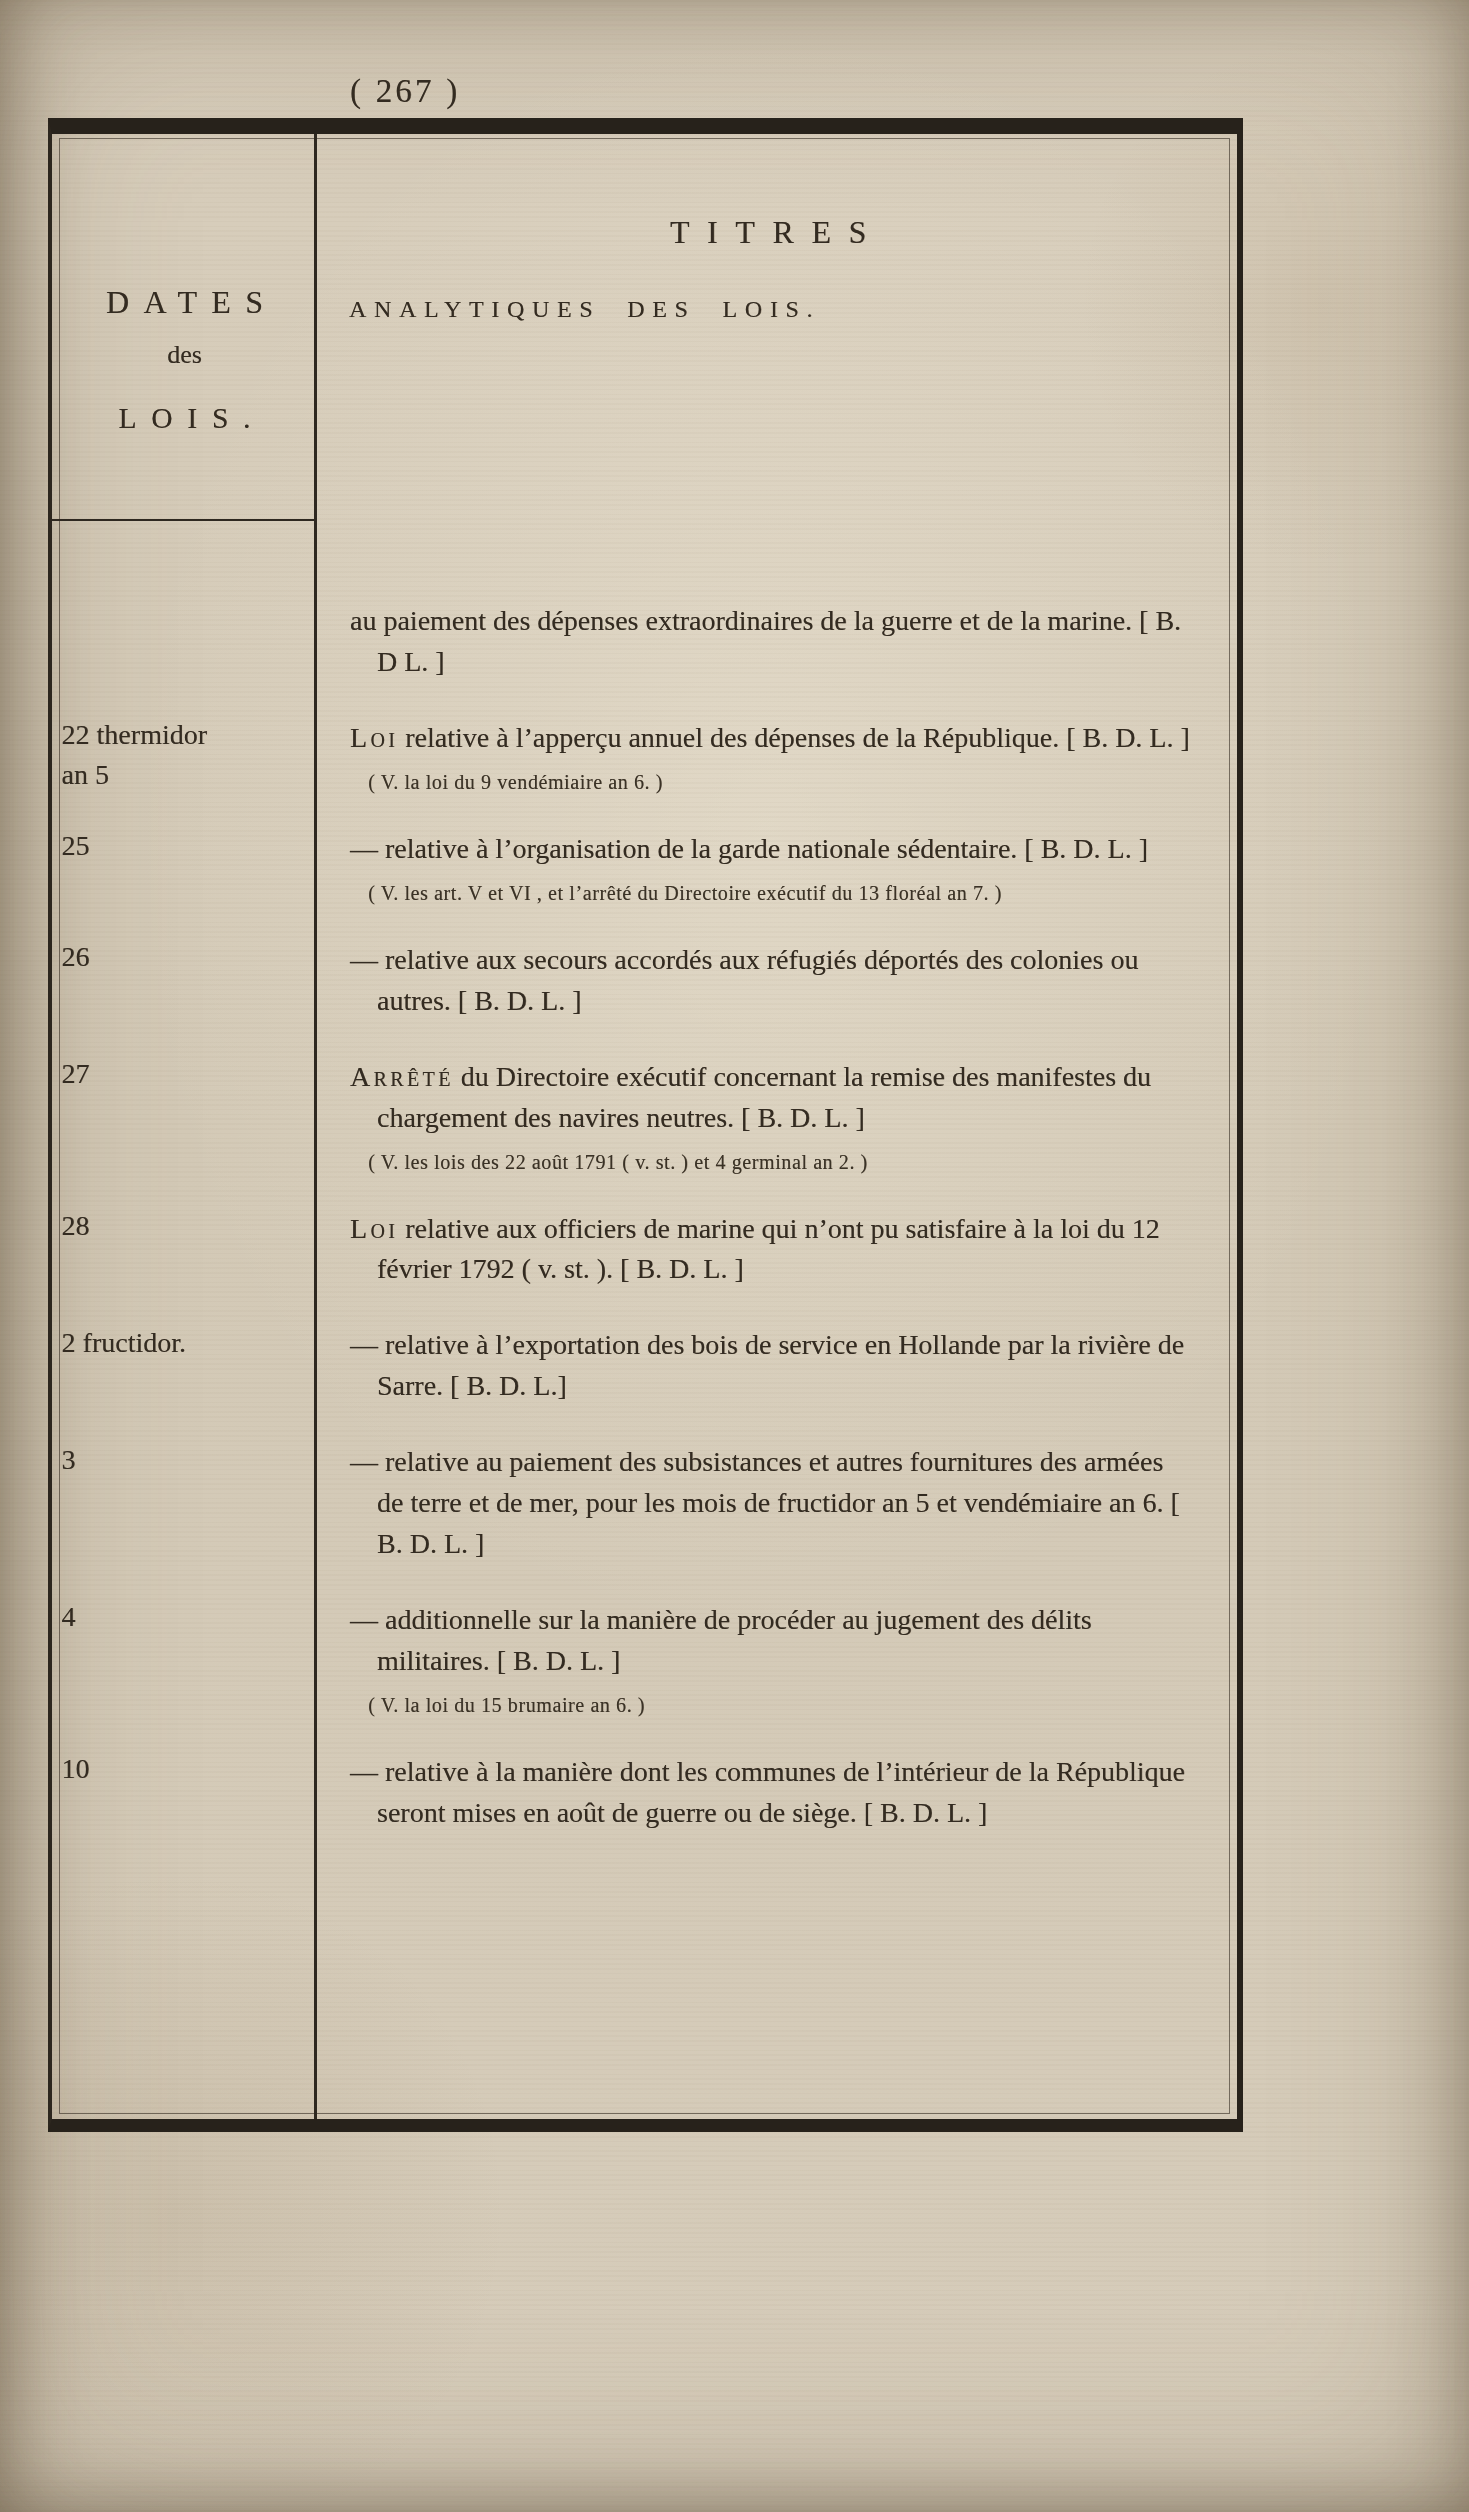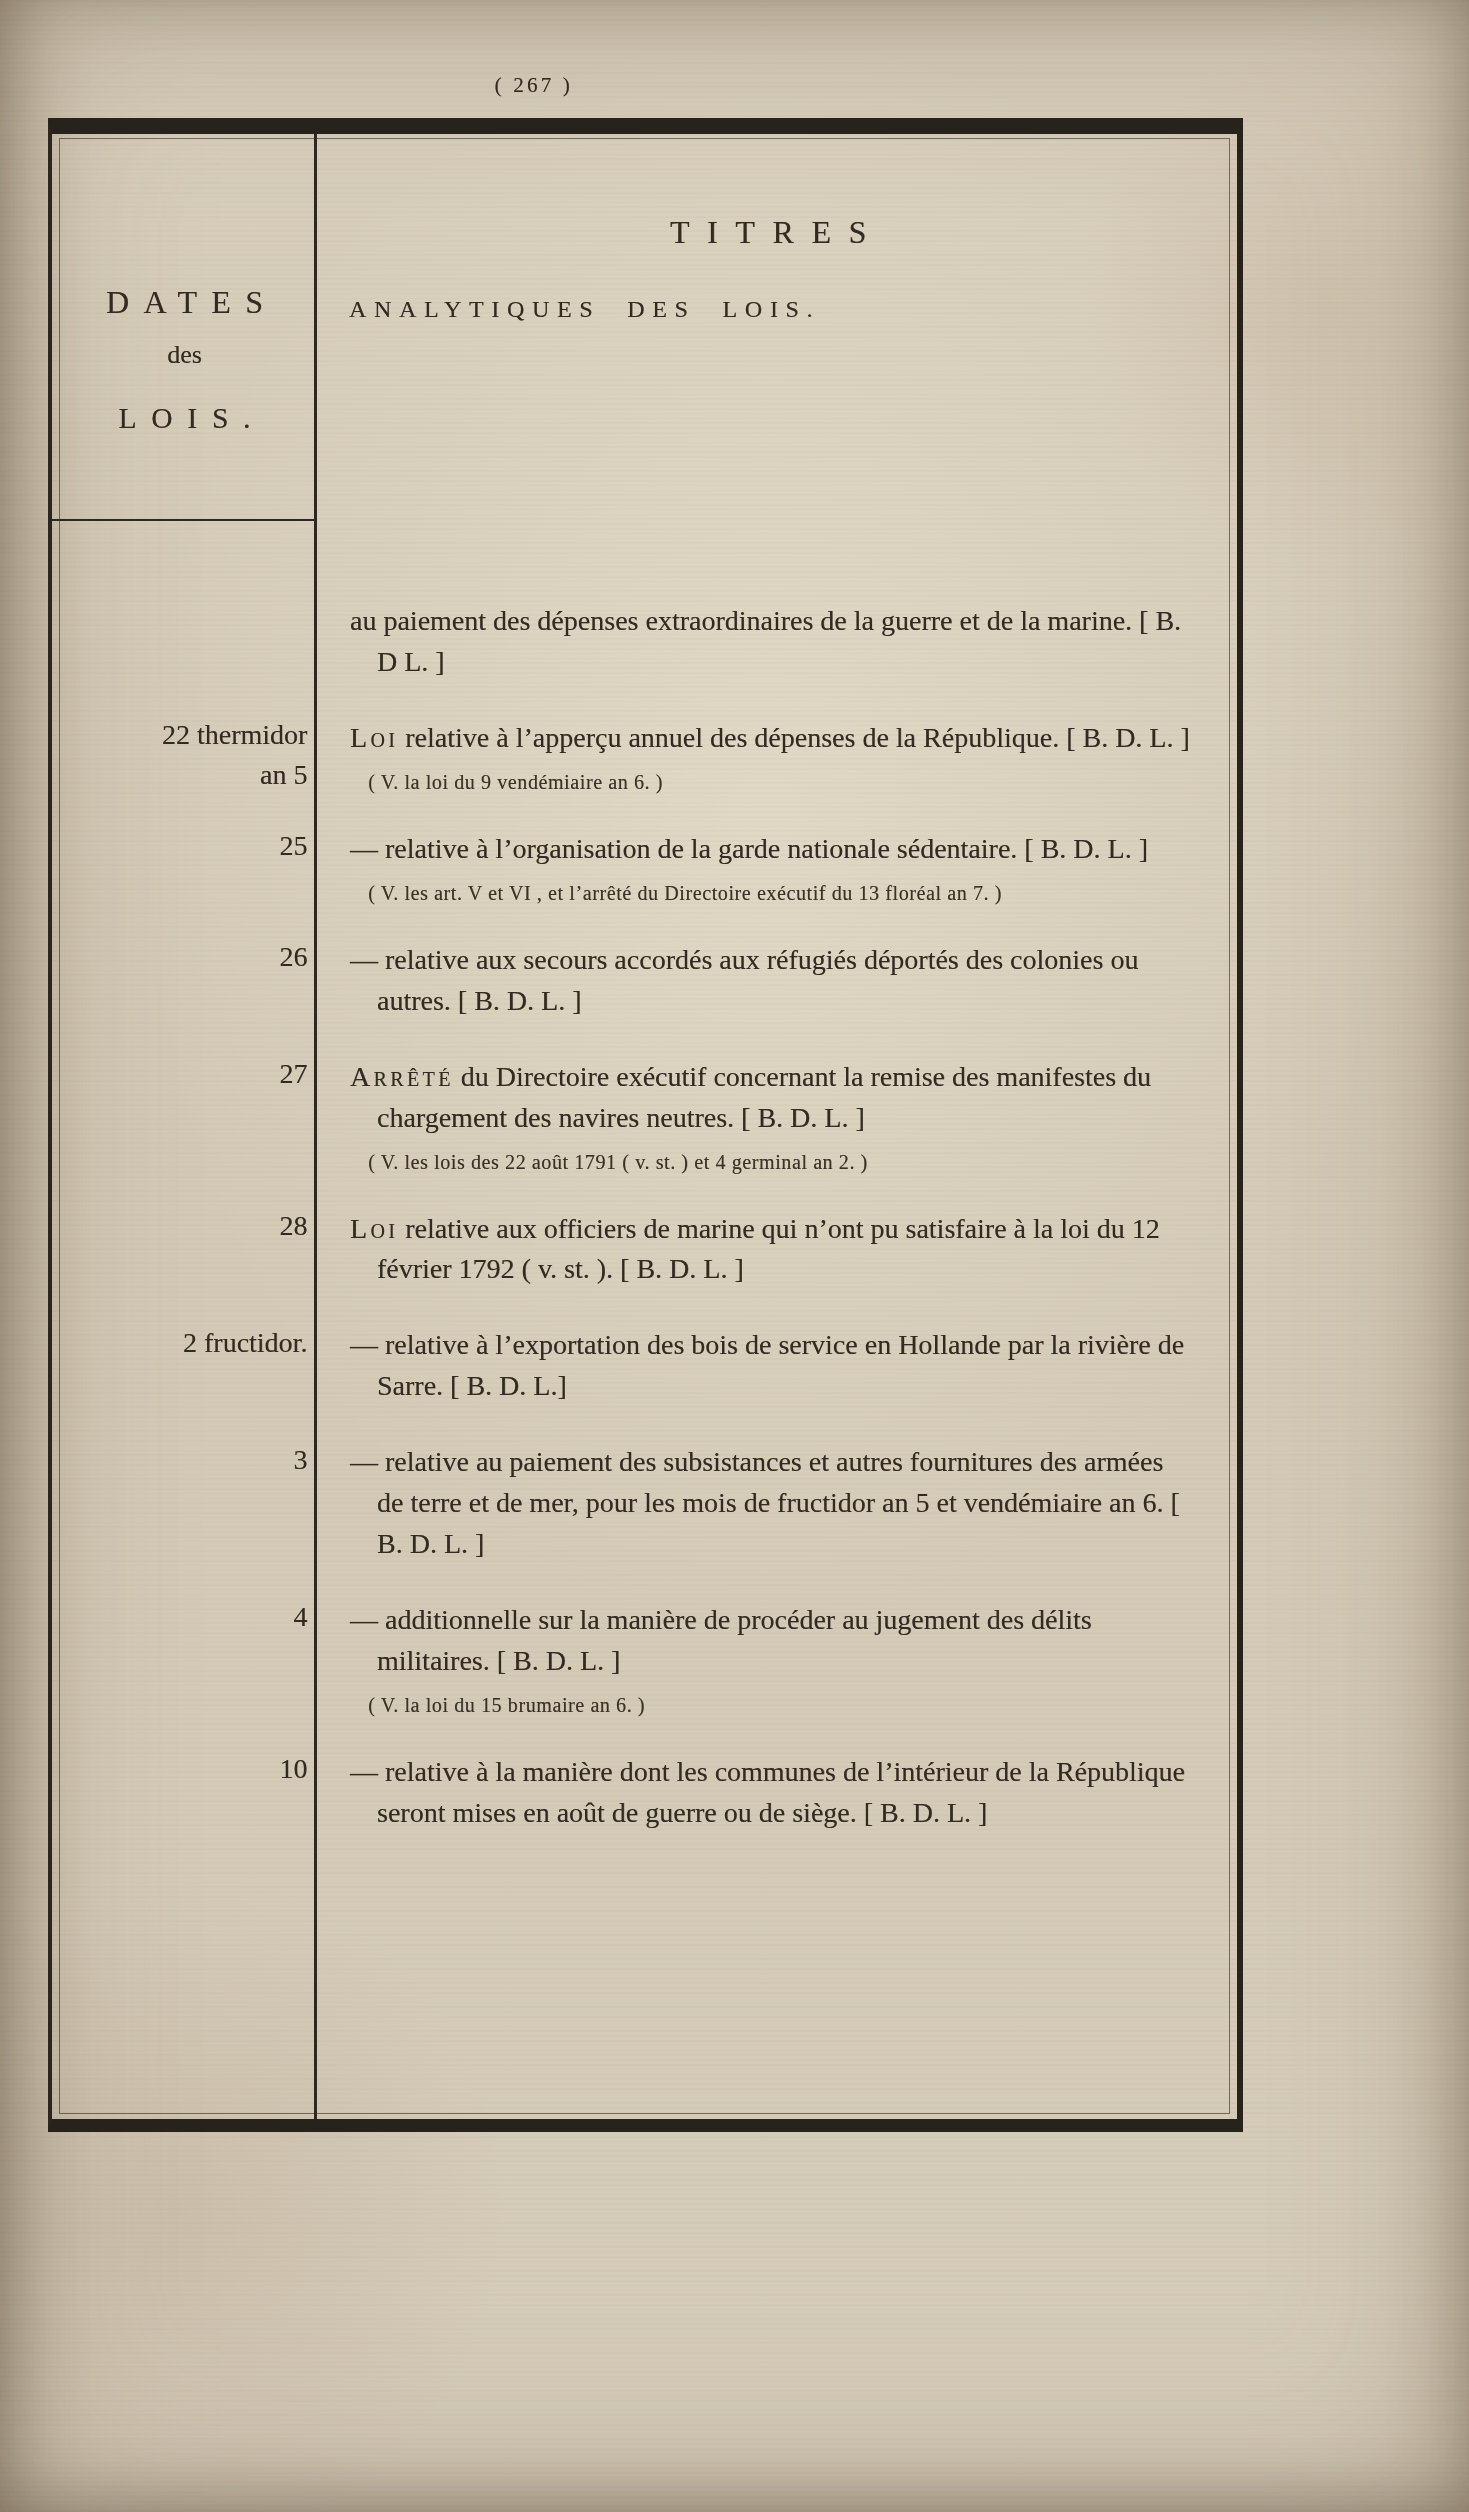--- a/index.html
+++ b/index.html
@@ -23,21 +23,21 @@
       inset 0 -32px 64px -24px rgba(70,55,35,0.22);
   }
   .page::before {
     content:""; position:absolute; inset:0; pointer-events:none;
     background-image:repeating-linear-gradient(0deg, rgba(115,95,65,0.035) 0 1.6px, transparent 1.6px 4.8px);
   }
   .inked { text-shadow:0.3px 0.4px 0.6px rgba(55,40,25,0.45); }
 
   .page-number {
     position:absolute; top:73px; left:350px; width:223px;
-    text-align:right; font-size:21px; letter-spacing:3.2px;
+    text-align:left; font-size:33px; letter-spacing:3.2px;
   }
 
   .frame {
     position:absolute; left:48px; top:118px; width:1195px; height:2014px;
     box-sizing:border-box;
     border-top:16px solid #27221b;
     border-bottom:13.6px solid #27221b;
     border-left:4px solid #2c261e;
     border-right:6.4px solid #27221b;
   }
@@ -53,21 +53,21 @@
   .h-dates { text-align:center; padding-top:150px; }
   .hd1 { font-size:32px; letter-spacing:0.45em; text-indent:0.45em; }
   .hd2 { font-size:26px; margin-top:19px; }
   .hd3 { font-size:29.5px; letter-spacing:0.5em; text-indent:0.5em; margin-top:32px; }
   .h-titres { padding-top:80px; }
   .ht1 { font-size:32px; letter-spacing:0.55em; text-align:center; }
   .ht2 { font-size:24px; letter-spacing:0.32em; word-spacing:0.55em; margin-top:45px; padding-left:32px; }
 
   .rows { padding-top:78px; }
   .row { display:grid; grid-template-columns:265px 1fr; margin-bottom:27px; }
-  .date { text-align:right; font-size:28px; line-height:1.4; white-space:pre-line; padding:1.6px 9.6px 0; }
+  .date { text-align:left; font-size:28px; line-height:1.4; white-space:pre-line; padding:1.6px 9.6px 0; }
   .cell { padding:0 40px 0 29px; }
   .title { font-size:28px; line-height:1.46; padding-left:27px; text-indent:-27px; margin:4px; }
   .lead { font-variant:small-caps; letter-spacing:0.12em; }
   .note { font-size:20px; line-height:1.4; margin:9.6px 0 1.6px 22.3px; letter-spacing:0.03em; color:#3a3226; }
   .note:empty { display:none; }
 </style>
 </head>
 <body>
 
 <div class="page">

